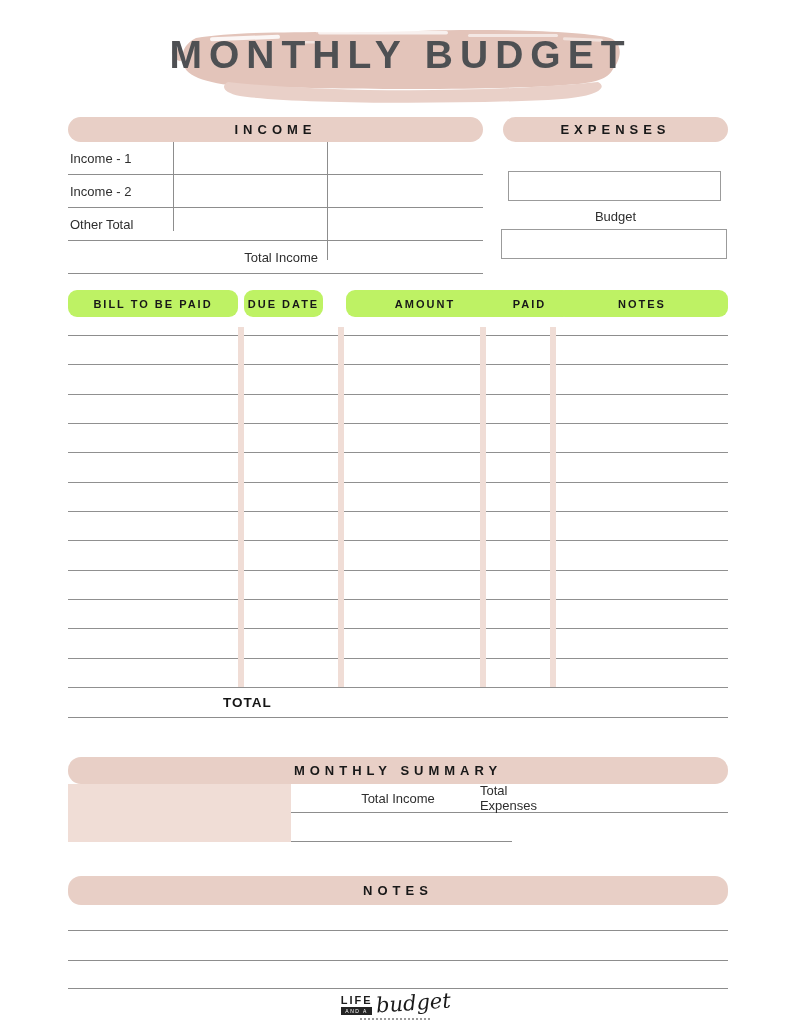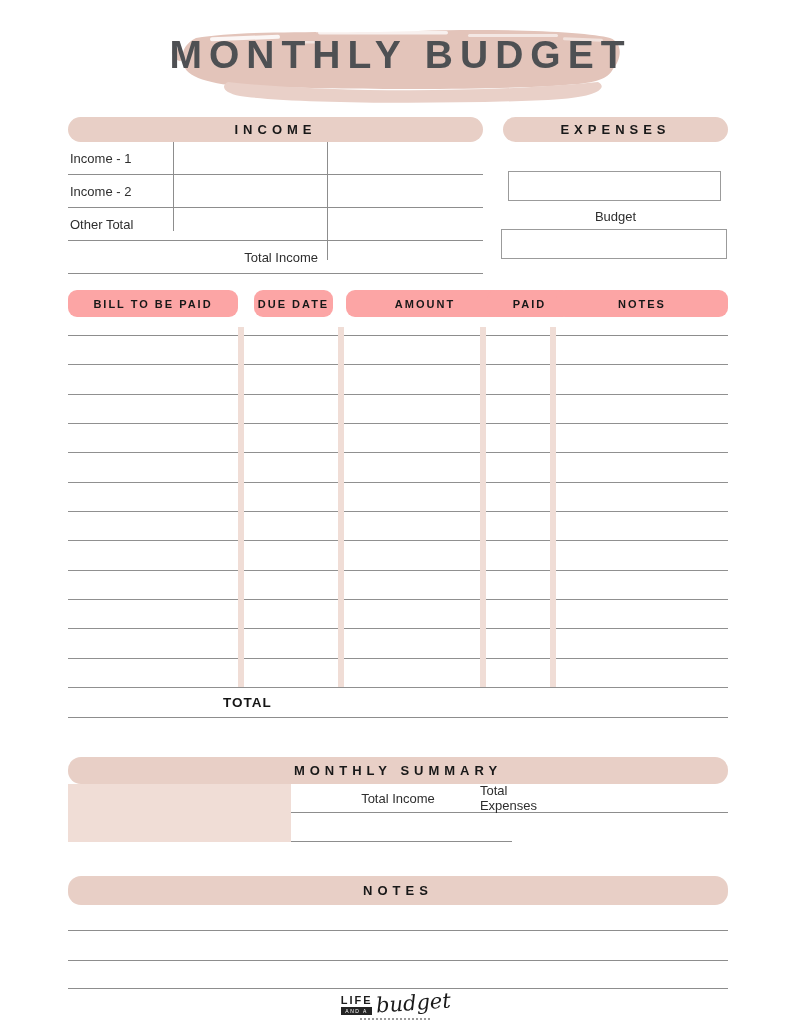--- a/index.html
+++ b/index.html
@@ -35,21 +35,21 @@
   }
   .income-label { width:105px; padding-left:2px; }
   .income-cell-a { width:154px; height:100%; }
   .income-cell-b { flex:1; height:100%; }
   .income-total-cell { width:259px; text-align:right; padding-right:9px; }
   
   .exp-label { position:absolute; left:503px; width:225px; text-align:center; font-size:13px; color:#2e2e2e; }
   .exp-box { position:absolute; background:#fff; border:1px solid #9b9b9b; }
   
   .bill-head {
-    position:absolute; top:290px; height:27px; background:#fca5a5; border-radius:9px;
+    position:absolute; top:290px; height:27px; background:#bef264; border-radius:9px;
     display:flex; align-items:center; justify-content:center;
     font-size:11px; font-weight:700; letter-spacing:2px; color:#181818; white-space:nowrap;
   }
   .bills-body {
     position:absolute; left:68px; top:335px; width:660px;
     border-top:1px solid #8d8d8d;
   }
   .bill-row { height:29.33px; border-bottom:1px solid #909090; }
   .total-label {
     position:absolute; left:223px; top:695px;
@@ -132,21 +132,21 @@
     <span></span>
   </div>
   <div class="exp-label" style="top:209px;">Budget</div>
   <div class="exp-box" style="left:501px; top:229px; width:226px; height:30px;">
     <span></span>
   </div>
 
   <div class="bill-head" style="left:68px;  width:170px;">
       <span>BILL TO BE PAID</span>
     </div>
-  <div class="bill-head" style="left:254px; width:79px;">
+  <div class="bill-head" style="left:244px; width:79px;">
       <span>DUE DATE</span>
     </div>
   <div class="bill-head" style="left:346px; width:158px;text-align:center;">
       <span>AMOUNT</span>
     </div>
   <div class="bill-head" style="left:487px; width:85px;">
       <span>PAID</span>
     </div>
   <div class="bill-head" style="left:556px; width:172px;">
       <span>NOTES</span>

